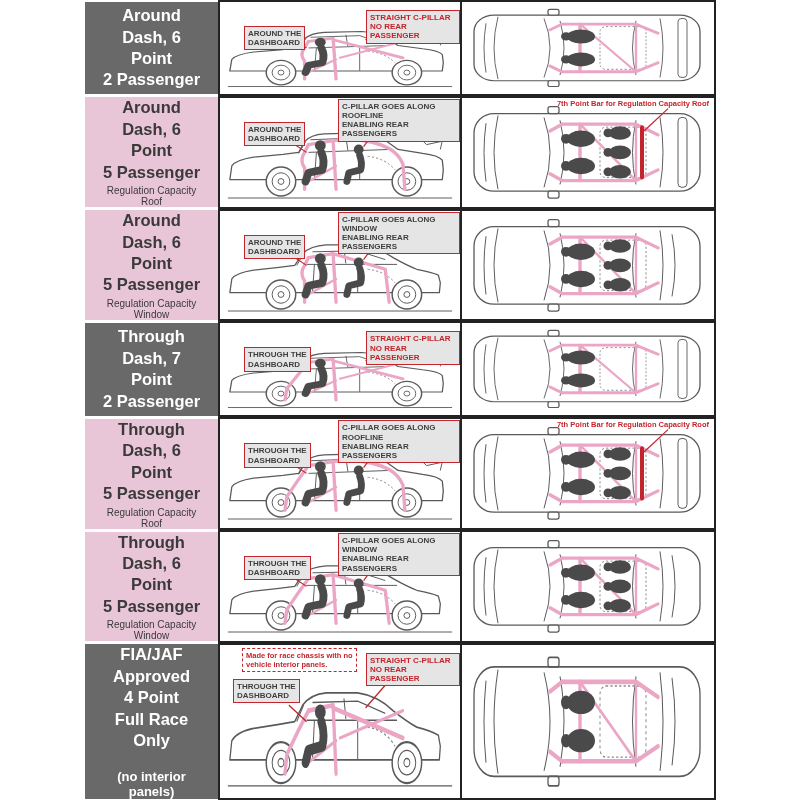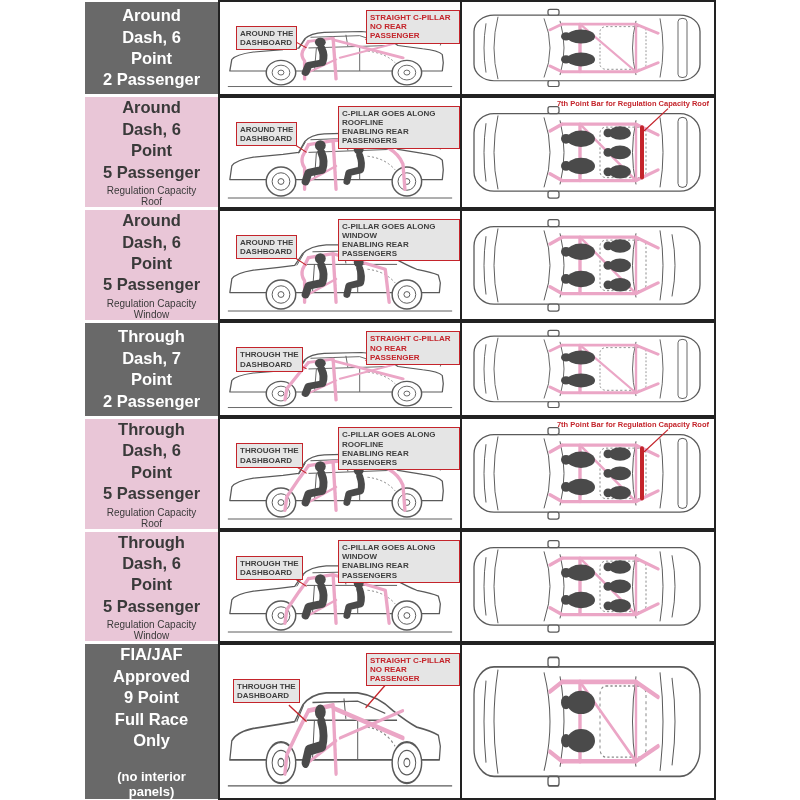--- a/index.html
+++ b/index.html
@@ -14,22 +14,22 @@
   .label-title{font-weight:bold;font-size:16.5px;line-height:1.3;white-space:pre-line;}
   .label-sub{font-size:10px;margin-top:2px;white-space:pre-line;}
   .label-sub:empty{display:none;}
   .row.label-dark .label-sub{font-weight:bold;font-size:13px;margin-top:17px;}
   .cell{position:relative;border:2px solid #222;background:#fff;box-sizing:border-box;}
   .side-cell{flex:0 0 244px;}
   .top-cell{flex:0 0 254px;border-left:none;}
   .cell svg{position:absolute;left:0;top:0;width:100%;height:100%;}
   .ann{position:absolute;background:#e5e5e5;border:1.5px solid #c4242b;color:#3f3f3f;
        font-weight:bold;font-size:8px;line-height:1.15;padding:2px 3px;white-space:pre-line;z-index:3;}
-  .ann-dash{left:16px;top:24px;}
-  .ann-cp{left:118px;top:8px;}
+  .ann-dash{left:24px;top:24px;}
+  .ann-cp{left:118px;top:1px;}
   .row.cp-straight .ann-cp{left:146px;top:8px;color:#c4242b;}
   .row.note .ann-dash{top:34px;left:13px;}
   .note-box{display:none;position:absolute;left:22px;top:3px;border:1.5px dashed #c4242b;color:#c4242b;
             background:#fff;font-weight:bold;font-size:7.5px;line-height:1.2;padding:2px 3px;
             white-space:pre-line;z-index:3;}
   .row.note .note-box{display:block;}
   .bar7-label{display:none;position:absolute;top:1px;right:5px;color:#c4242b;font-weight:bold;
               font-size:7.5px;z-index:3;}
   .row.bar7 .bar7-label{display:block;margin-left:25px;}
   
@@ -732,21 +732,21 @@
             <ellipse class="fig" cx="158" cy="76" rx="11" ry="7"></ellipse>
         </g>
       </svg>
 
     </div>
   </div>
     <div class="row label-dark dash-through cp-straight body-hatch note">
     <div class="spacer-left"></div>
     <div class="label-box">
       <div class="label-title">FIA/JAF Approved
-9 Point
+4 Point
 Full Race Only</div>
       <div class="label-sub">(no interior panels)</div>
     </div>
 
     <div class="cell side-cell">
       <svg viewBox="0 0 244 112" preserveAspectRatio="none">
 
         <path class="thin" d="M8,103 L236,103"></path>
 
         <g class="only-sedan">
@@ -796,20 +796,22 @@
 
         <path class="redl" d="M70,44 L88,56"></path>
         <path class="redl only-straight" d="M172,26 L148,46"></path>
         <path class="redl only-roofline" d="M162,28 L146,50"></path>
         <path class="redl only-window" d="M162,28 L146,50"></path>
       </svg>
       <div class="ann ann-dash">THROUGH THE
 DASHBOARD</div>
       <div class="ann ann-cp">STRAIGHT C-PILLAR
 NO REAR PASSENGER</div>
+      <div class="note-box">Made for race chassis with no
+vehicle interior panels.</div>
     </div>
 
     <div class="cell top-cell">
       <svg viewBox="0 0 252 112" preserveAspectRatio="none">
         <g>
           <rect class="car" x="12" y="16" width="226" height="80" rx="20"></rect>
           <path class="thin" d="M36,18 Q28,56 36,94 M24,26 Q20,56 24,86"></path>
           <path class="thin" d="M82,20 Q94,56 82,92 M98,23 Q106,56 98,89"></path>
           <path class="thin" d="M174,23 Q167,56 174,89 M198,20 Q204,56 198,92"></path>
           <rect class="car" x="86" y="9" width="11" height="7" rx="2"></rect>

